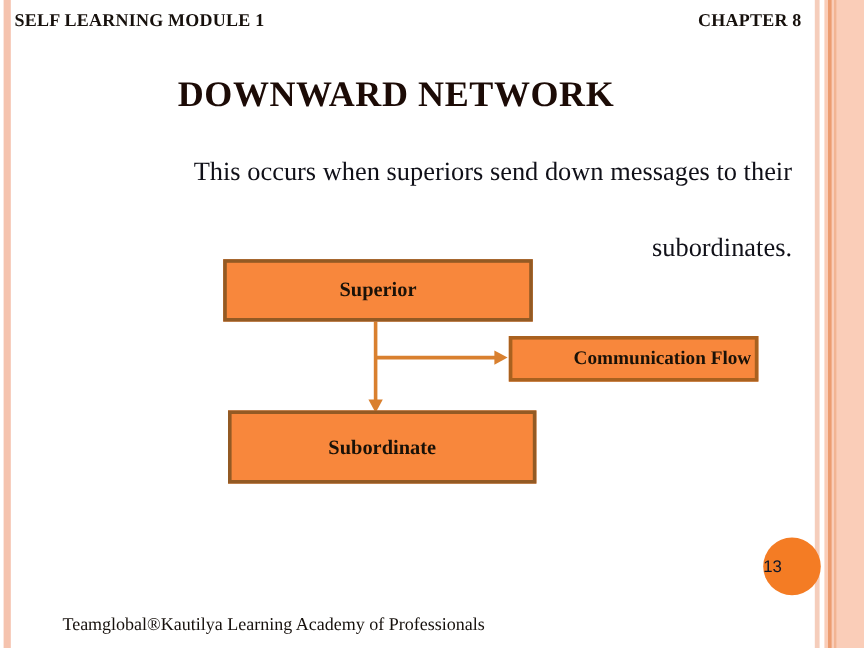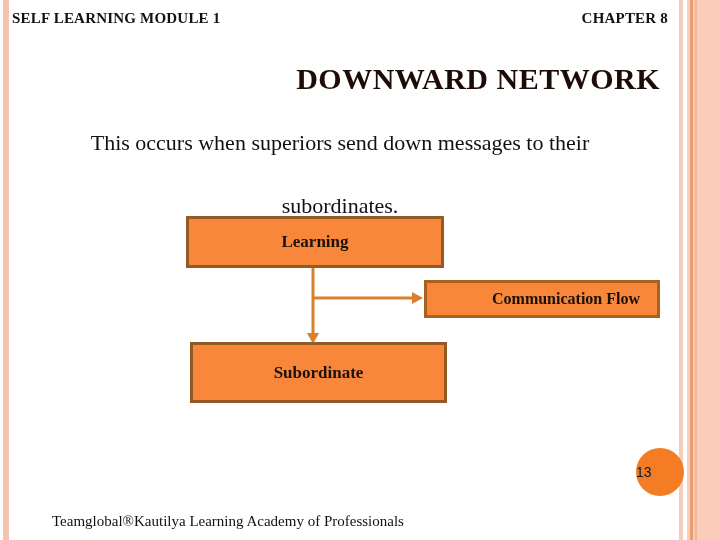--- a/index.html
+++ b/index.html
@@ -24,49 +24,49 @@
   .header-row{
     left:12px;top:10px;right:52px;
     display:flex;justify-content:space-between;align-items:flex-start;
     font-weight:bold;font-size:15px;color:var(--text-color,#16100C);
     letter-spacing:0.2px;
   }
 
   
   .slide-title{
     left:0;top:62px;width:660px;margin:0;
-    text-align:right;
+    text-align:center;
     font-size:30px;font-weight:bold;
     letter-spacing:0.5px;
     color:var(--title-color,#1C0B06);
     font-family:"Liberation Serif", serif;
   }
 
   
   .body-line{
-    left:20px;width:640px;text-align:center;
+    left:20px;width:640px;text-align:right;
     font-size:22px;color:var(--body-color,#101018);
   }
   .body-line1{top:130px;}
   .body-line2{top:173px;margin-top:20px;}
 
   
   .dbox{
     background:var(--accent,#F8873C);
     display:flex;align-items:center;justify-content:center;
     font-weight:bold;color:#1A1208;
     box-sizing:border-box;
   }
   .box-superior{
     left:186px;top:216px;width:258px;height:52px;
     border:3px solid var(--box-border,#935A24);
     font-size:17px;
   }
   .box-flow{
-    left:424px;top:280px;width:236px;height:38px;
+    left:424px;top:280px;width:208px;height:38px;
     border:3px solid var(--flow-border,#A9611F);
     font-size:16px;
     padding-left:48px;
   }
   .box-subordinate{
     left:190px;top:342px;width:257px;height:61px;
     border:3px solid var(--box-border,#935A24);
     font-size:17px;
     text-align:right;
   }
@@ -112,21 +112,21 @@
   <div class="abs body-line body-line2">subordinates.</div>
 
   <svg class="abs connector-svg" width="500" height="200" aria-hidden="true">
     <line class="connector-line" x1="133" y1="58" x2="133" y2="125"></line>
     <polygon class="connector-head" points="133,134 127,123 139,123"></polygon>
     <line class="connector-line" x1="133" y1="88" x2="234" y2="88"></line>
     <polygon class="connector-head" points="243,88 232,82 232,94"></polygon>
   </svg>
 
   <div class="abs dbox box-superior">
-    <span>Learning</span>
+    <span>Superior</span>
   </div>
   <div class="abs dbox box-flow">
     <span>Communication Flow</span>
   </div>
   <div class="abs dbox box-subordinate">
     <span>Subordinate</span>
   </div>
 
   <div class="abs page-circle">
     <span>13</span>

